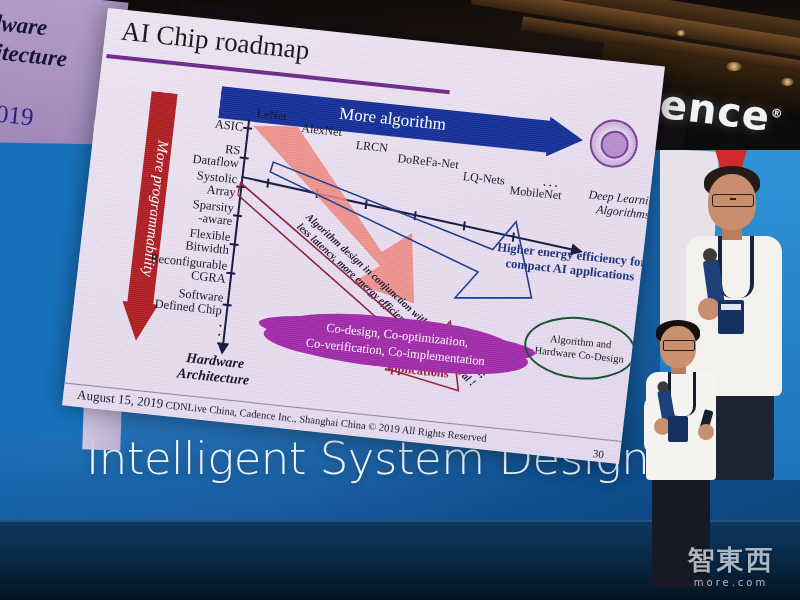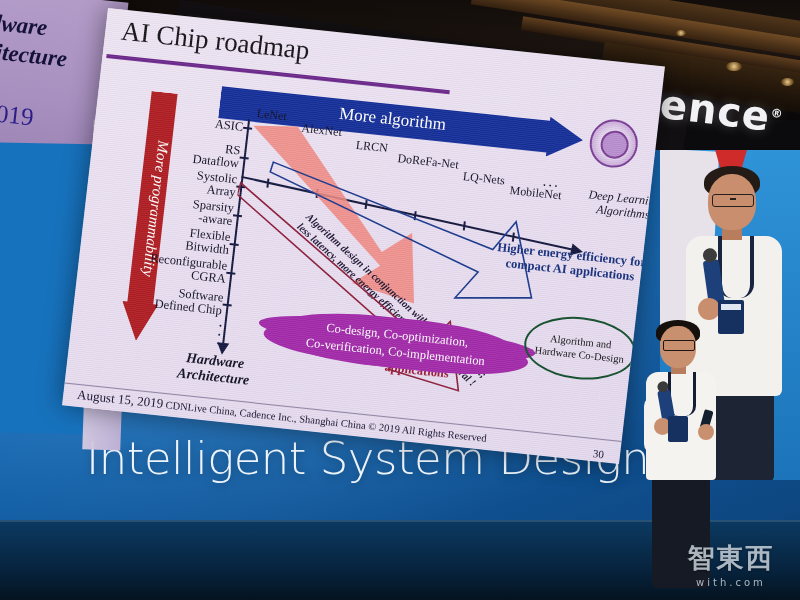--- a/index.html
+++ b/index.html
@@ -171,21 +171,21 @@
   .s-mic{position:absolute;left:30px;top:72px;width:13px;height:34px;background:#1d3f7a;border-radius:3px;transform:rotate(-10deg);}
   .s-mic::before{content:"";position:absolute;left:1px;top:-9px;width:11px;height:11px;border-radius:50%;background:#3a3a3a;}
   .s-arm{position:absolute;left:14px;top:78px;width:22px;height:58px;background:#f4f3f0;border-radius:10px;}
   .s-hand{position:absolute;left:24px;top:100px;width:17px;height:17px;border-radius:50%;background:#c99070;}
   .s-pants{position:absolute;left:22px;top:158px;width:58px;height:112px;background:#151a25;border-radius:5px;}
   .s-clicker{position:absolute;left:72px;top:92px;width:9px;height:20px;background:#15202e;border-radius:2px;transform:rotate(16deg);}
   .s-hand2{position:absolute;left:68px;top:106px;width:16px;height:16px;border-radius:50%;background:#c99070;}
 
   
   .wm{position:absolute;right:10px;bottom:12px;width:118px;text-align:center;opacity:.82;}
-  .wm .robo{font-family:Liberation Mono, monospace;font-size:27px;font-weight:700;color:#cfd7de;
+  .wm .robo{font-family:Liberation Serif, serif;font-size:27px;font-weight:700;color:#cfd7de;
     letter-spacing:2px;line-height:1;text-shadow:0 1px 2px rgba(0,0,0,.5);}
   .wm .dom{font-family:"DejaVu Sans",sans-serif;font-size:10px;color:#cfd7de;letter-spacing:3px;margin-top:3px;}
 </style>
 </head>
 <body>
 
 <div id="stage">
 
   <div class="ceiling"></div>
   <div class="dark-soffit">
@@ -362,16 +362,16 @@
     <div class="s-glass"></div>
     <div class="s-mic"></div>
     <div class="s-hand"></div>
     <div class="s-badge"></div>
     <div class="s-clicker"></div>
     <div class="s-hand2"></div>
   </div>
 
   <div class="wm">
     <div class="robo">智東西</div>
-    <div class="dom">with.com</div>
+    <div class="dom">more.com</div>
   </div>
 
 </div>
 
 </body></html>

